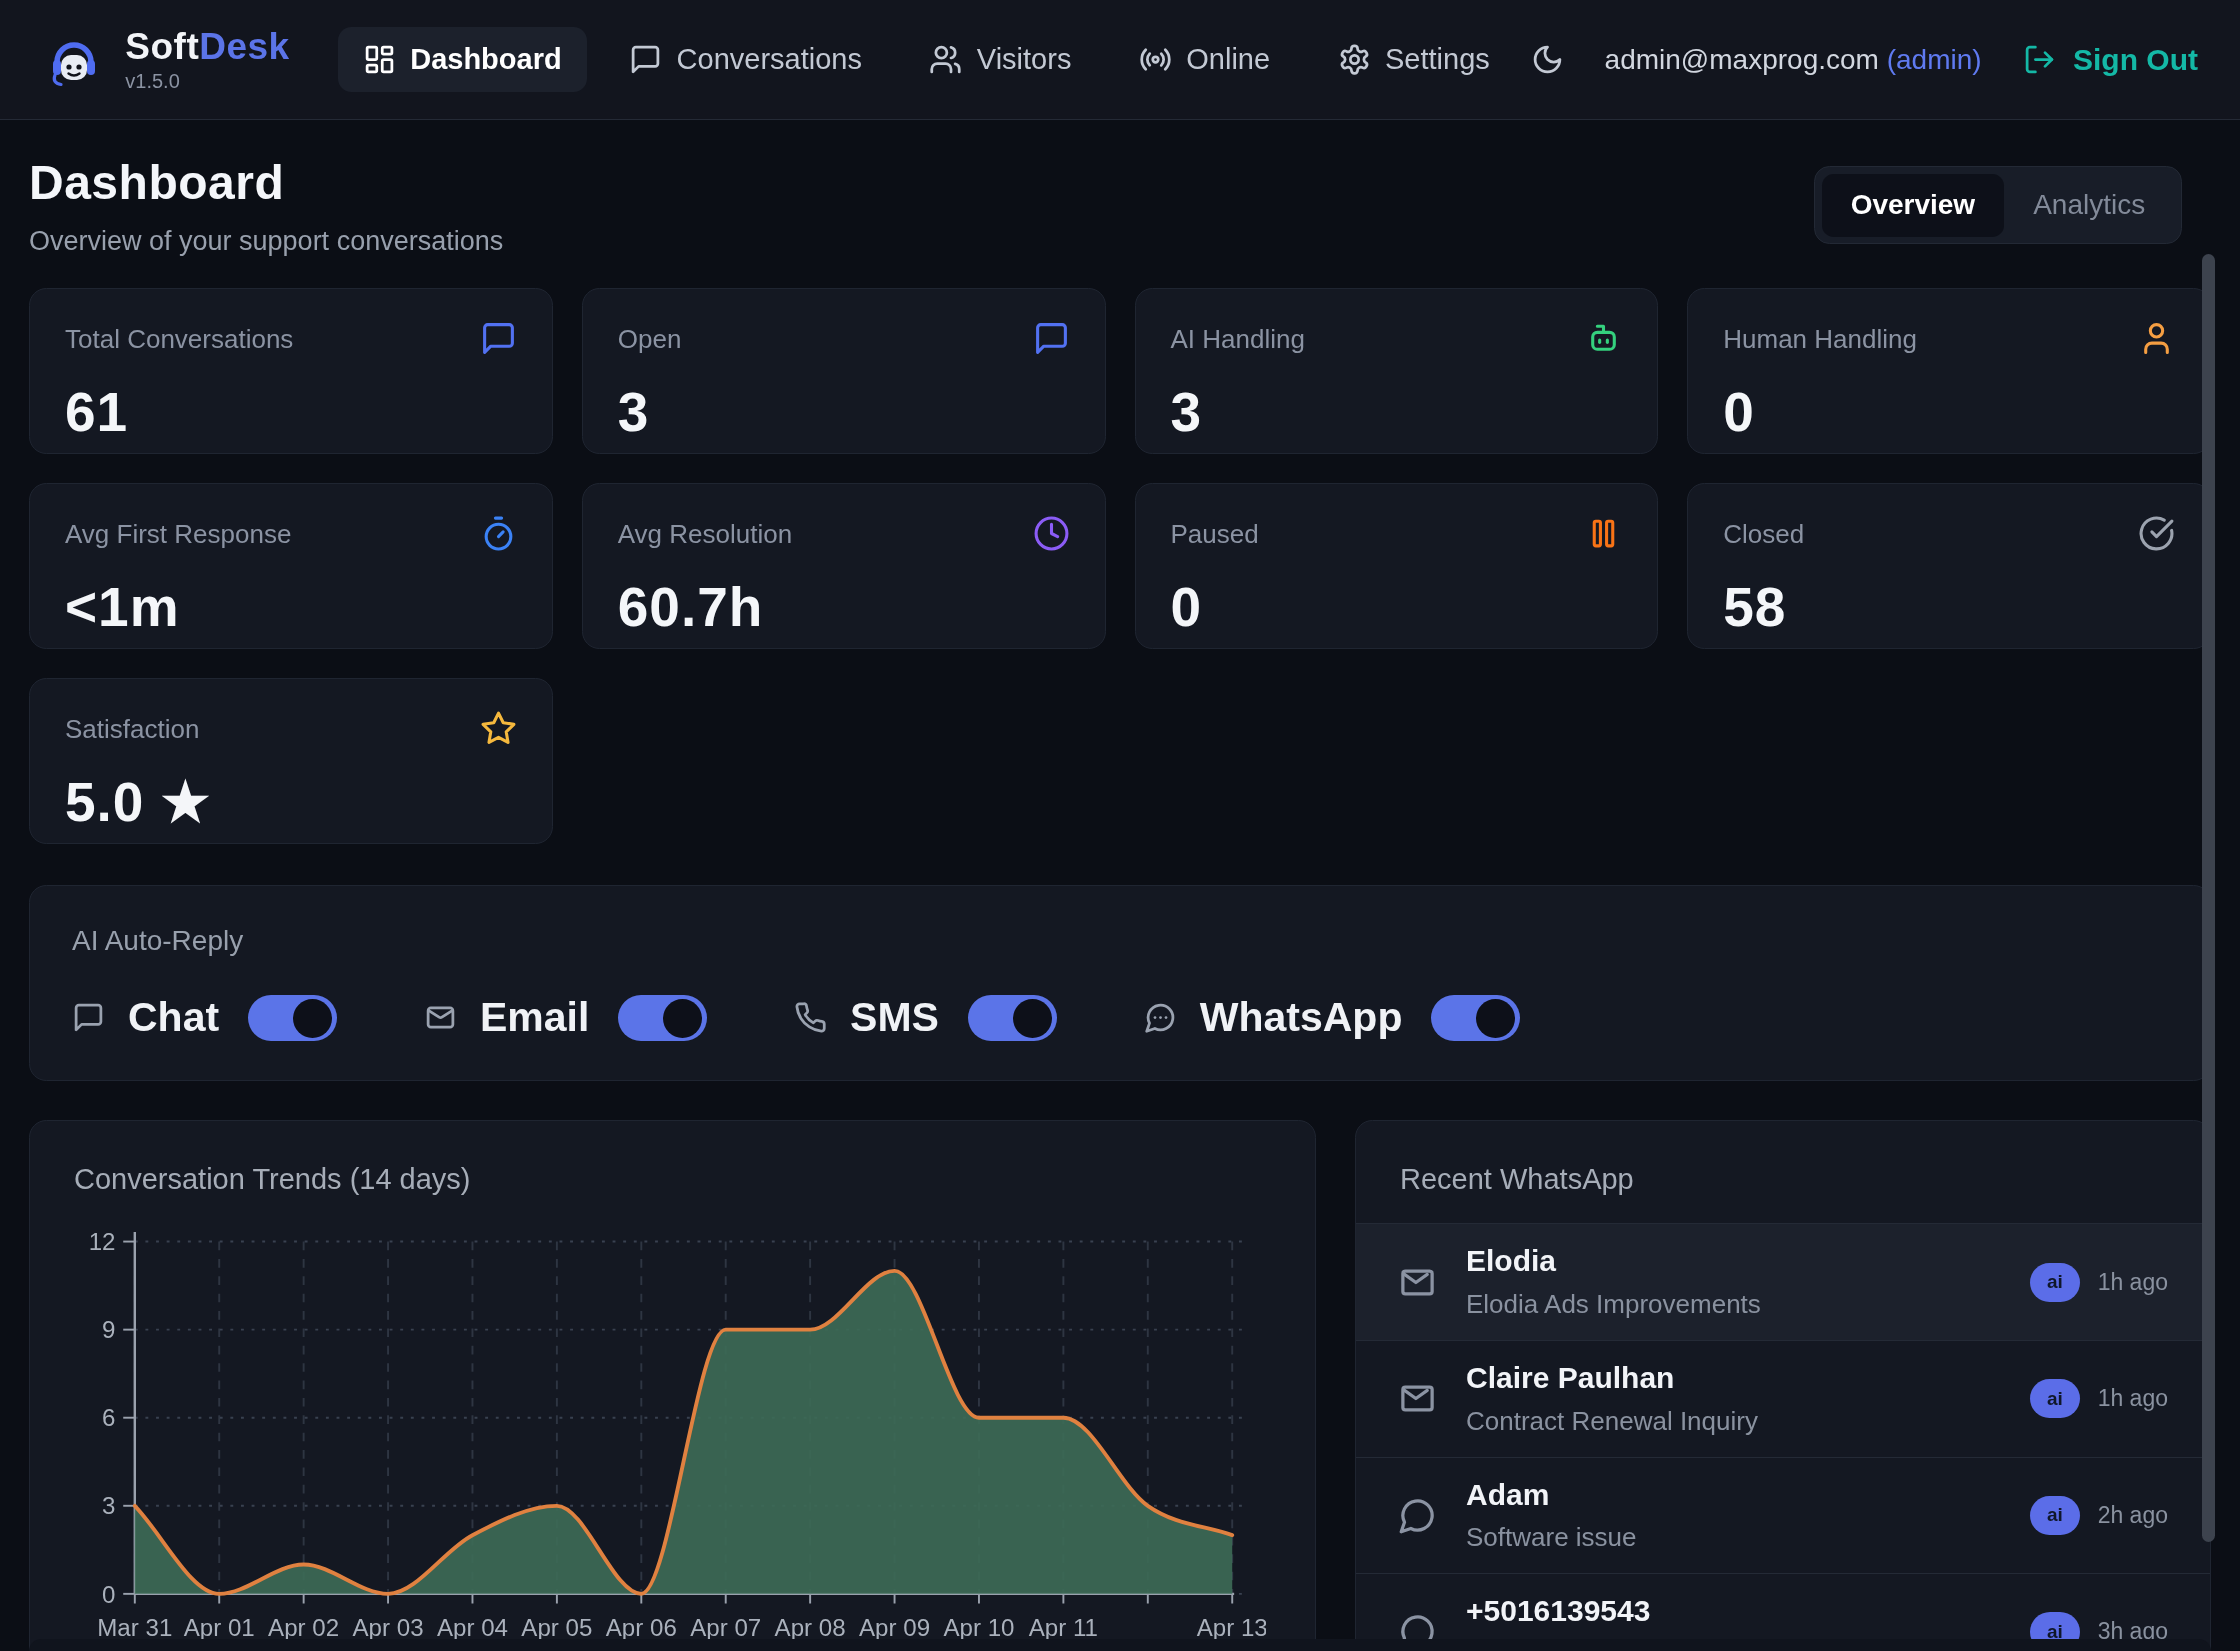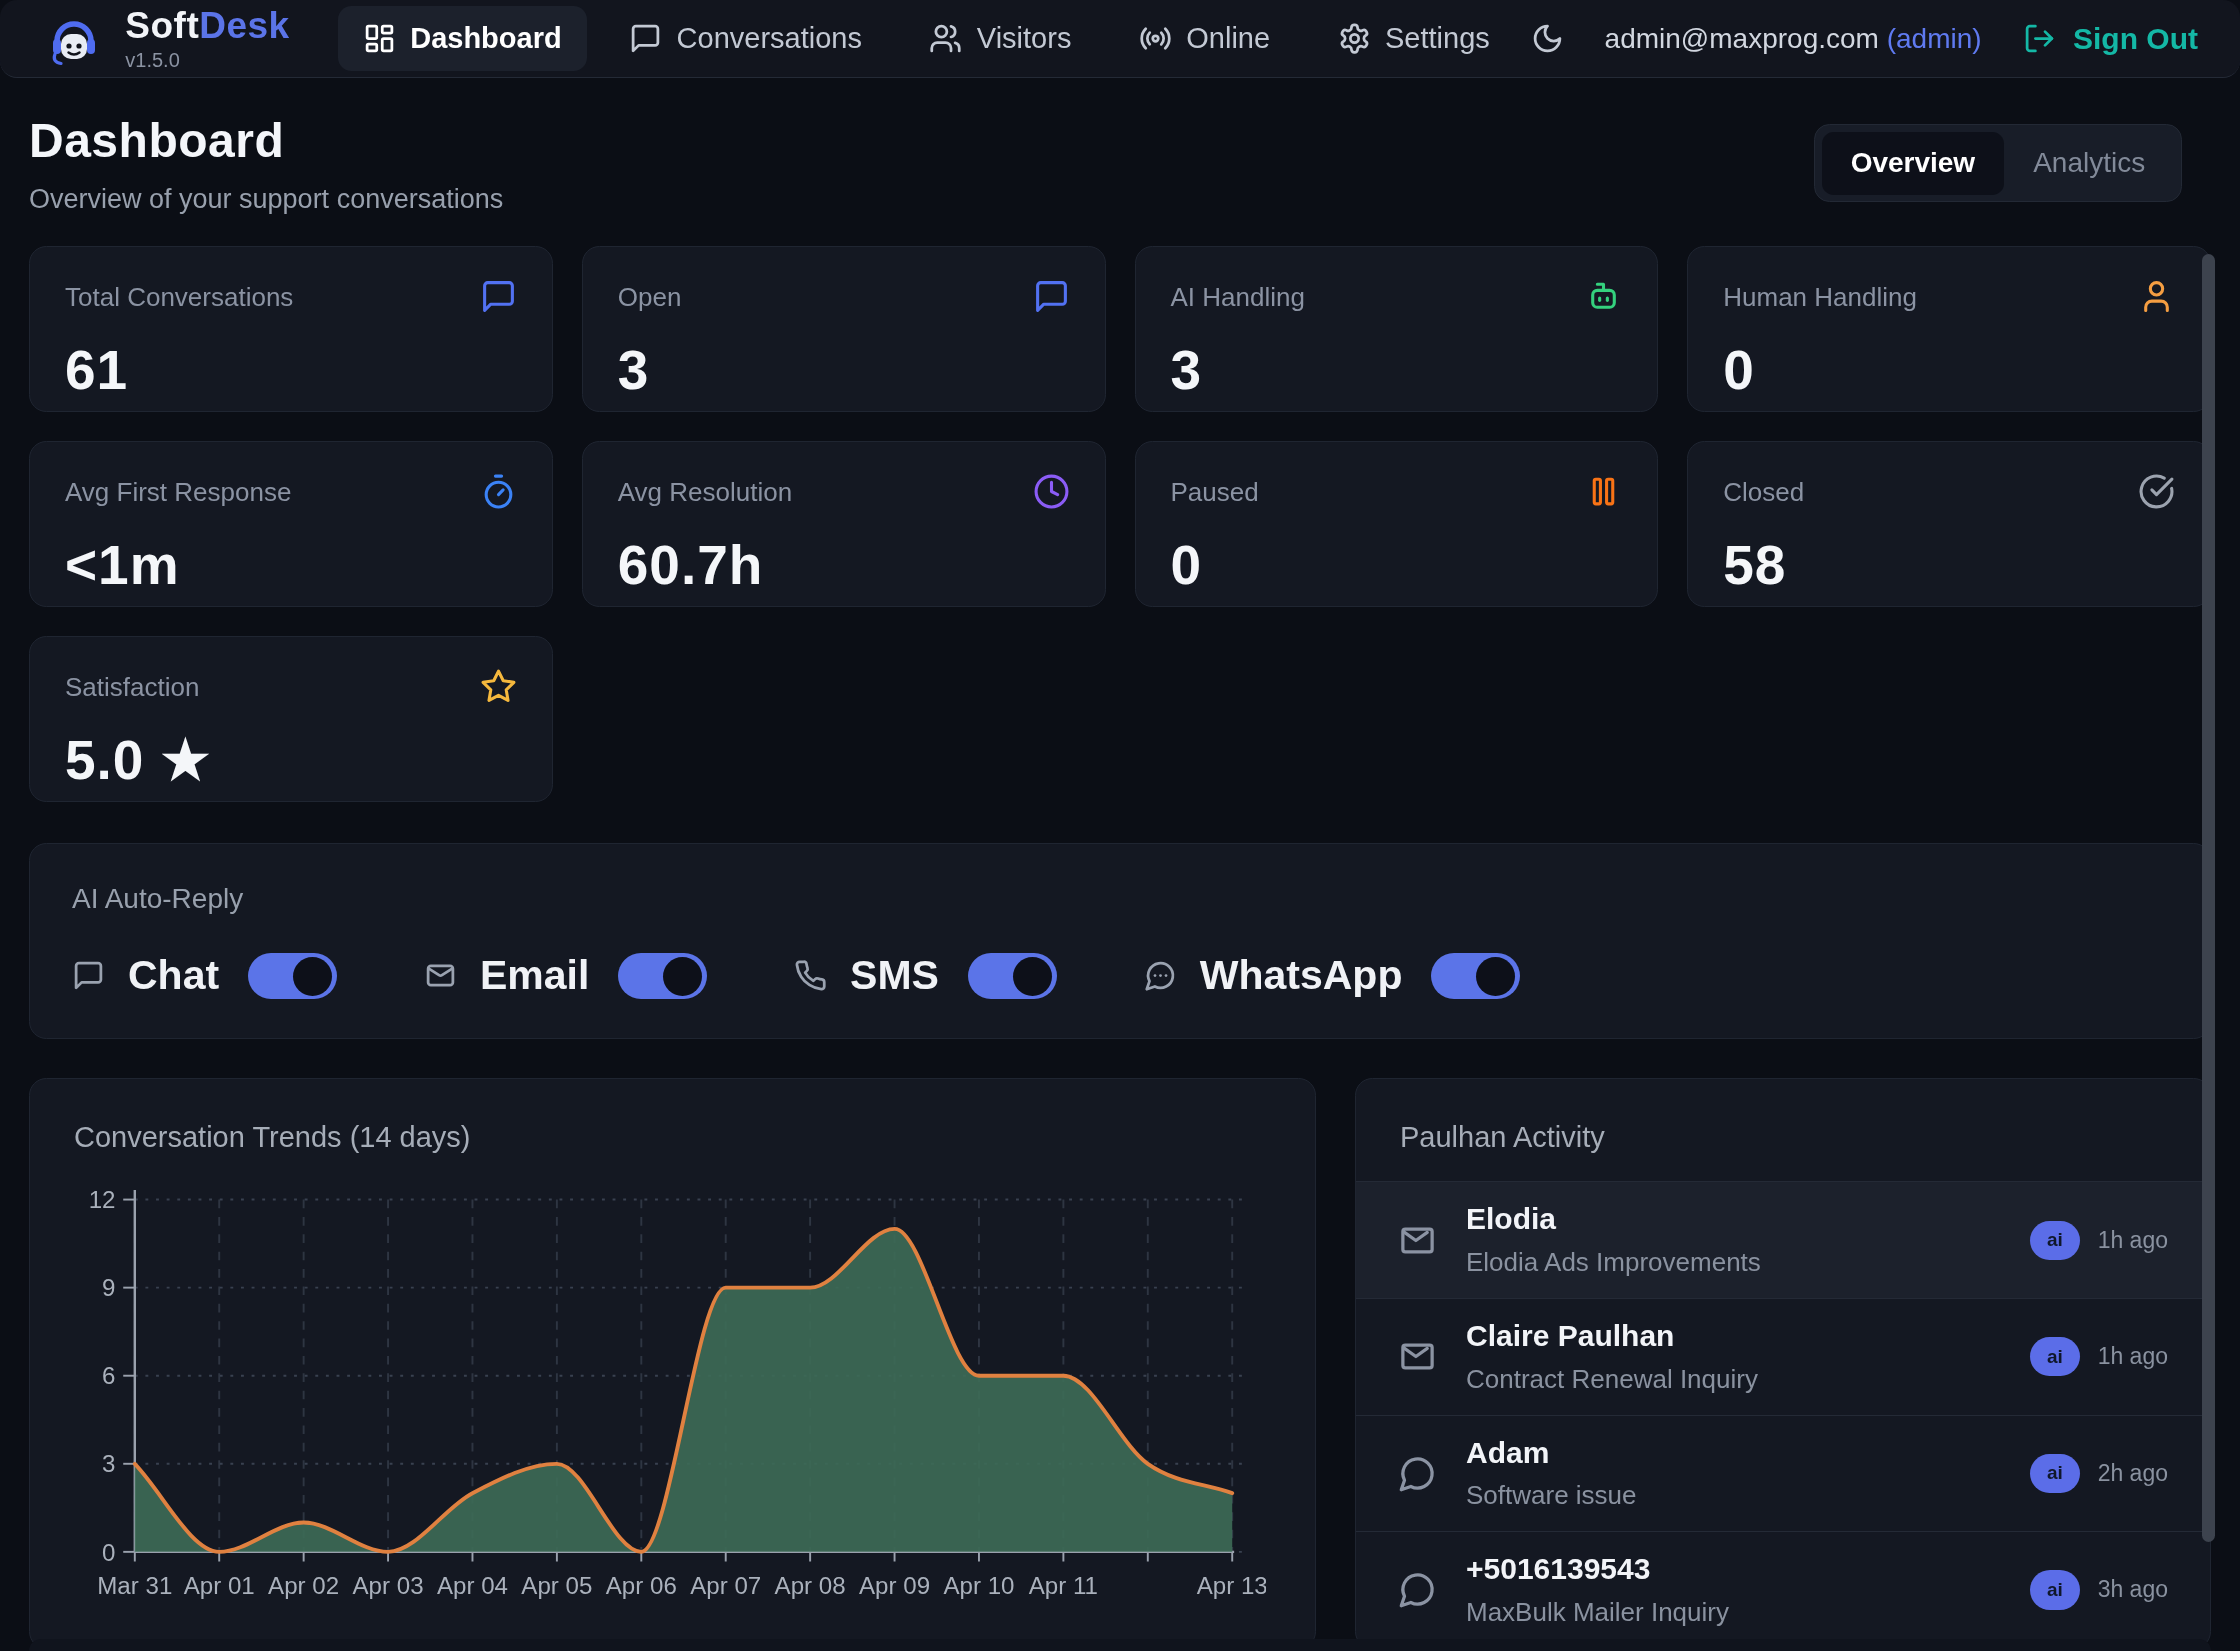--- a/index.html
+++ b/index.html
@@ -9,22 +9,22 @@
     background:#0b0e15; color:#e8ebf0;
     font-family:"Liberation Sans", sans-serif;
   }
   .ic svg { display:block; }
   .i34 svg { width:33px; height:33px; }
   .i38 svg { width:37px; height:37px; }
   .i40 svg { width:39px; height:39px; }
 
   
   .header {
-    height:78px; background:#12151e; border-bottom:1.9px solid #242a36;
-    display:flex; align-items:center; padding:0 42px;border-radius:17px;
+    height:120px; background:#12151e; border-bottom:1.9px solid #242a36;
+    display:flex; align-items:center; padding:0 42px;
   }
   .brand { display:flex; align-items:center; gap:19.3px; }
   .brand-text { line-height:1; }
   .brand-name { font-size:37px; font-weight:bold; color:#f2f4f8; letter-spacing:0.5px; }
   .brand-accent { color:#5b74e8; }
   .brand-ver { font-size:20px; color:#8b93a3; margin-top:6.8px; }
   .nav { display:flex; align-items:center; gap:17.4px; margin-left:48px; }
   .nav-item { display:flex; align-items:center; gap:14.5px; font-size:29px; color:#c3c9d4;
     padding:16.4px 25px; border-radius:13.5px; cursor:pointer; white-space:nowrap; }
   .nav-item.active { background:#1c212c; color:#ffffff; font-weight:bold; }
@@ -432,21 +432,21 @@
           <line x1="1200" y1="380" x2="1200" y2="390" stroke="#9aa1ad" stroke-width="2"></line>
           <text x="1200" y="424" text-anchor="middle" fill="#aab1bc" font-size="25">Apr 13</text>
           <line x1="63" y1="5" x2="63" y2="380" stroke="#9aa1ad" stroke-width="2.5"></line>
           <line x1="63" y1="380" x2="1202" y2="380" stroke="#9aa1ad" stroke-width="2.5"></line>
           <path d="M63.0,288.8 C92.2,319.2 121.3,380.0 150.5,380.0 C179.6,380.0 208.8,349.6 237.9,349.6 C267.1,349.6 296.2,380.0 325.4,380.0 C354.5,380.0 383.7,334.4 412.8,319.2 C442.0,304.0 471.2,288.8 500.3,288.8 C529.5,288.8 558.6,380.0 587.8,380.0 C616.9,380.0 646.1,106.3 675.2,106.3 C704.4,106.3 733.5,106.3 762.7,106.3 C791.8,106.3 821.0,45.4 850.2,45.4 C879.3,45.4 908.5,197.5 937.6,197.5 C966.8,197.5 995.9,197.5 1025.1,197.5 C1054.2,197.5 1083.4,268.5 1112.5,288.8 C1141.7,309.0 1170.8,309.0 1200.0,319.2 L1200,380 L63,380 Z" fill="#3d6b57" fill-opacity="0.9" stroke="none"></path>
           <path d="M63.0,288.8 C92.2,319.2 121.3,380.0 150.5,380.0 C179.6,380.0 208.8,349.6 237.9,349.6 C267.1,349.6 296.2,380.0 325.4,380.0 C354.5,380.0 383.7,334.4 412.8,319.2 C442.0,304.0 471.2,288.8 500.3,288.8 C529.5,288.8 558.6,380.0 587.8,380.0 C616.9,380.0 646.1,106.3 675.2,106.3 C704.4,106.3 733.5,106.3 762.7,106.3 C791.8,106.3 821.0,45.4 850.2,45.4 C879.3,45.4 908.5,197.5 937.6,197.5 C966.8,197.5 995.9,197.5 1025.1,197.5 C1054.2,197.5 1083.4,268.5 1112.5,288.8 C1141.7,309.0 1170.8,309.0 1200.0,319.2" fill="none" stroke="#e08140" stroke-width="4" stroke-linejoin="round" stroke-linecap="round"></path>
         </svg>
     </div>
 
     <div class="card activity-card">
-      <div class="panel-title activity-title">Paulhan Activity</div>
+      <div class="panel-title activity-title">Recent WhatsApp</div>
 
       <div class="activity-item highlighted">
         <span class="ic i40 activity-icon">
             <svg viewBox="0 0 24 24" fill="none" stroke="currentColor" stroke-width="2" stroke-linecap="round" stroke-linejoin="round">
               <rect x="3" y="5" width="18" height="14" rx="1.5"></rect>
               <path d="m4 7 7 5 7-5"></path>
             </svg>
           </span>
         <span class="activity-text">
           <div class="activity-name">Elodia</div>

